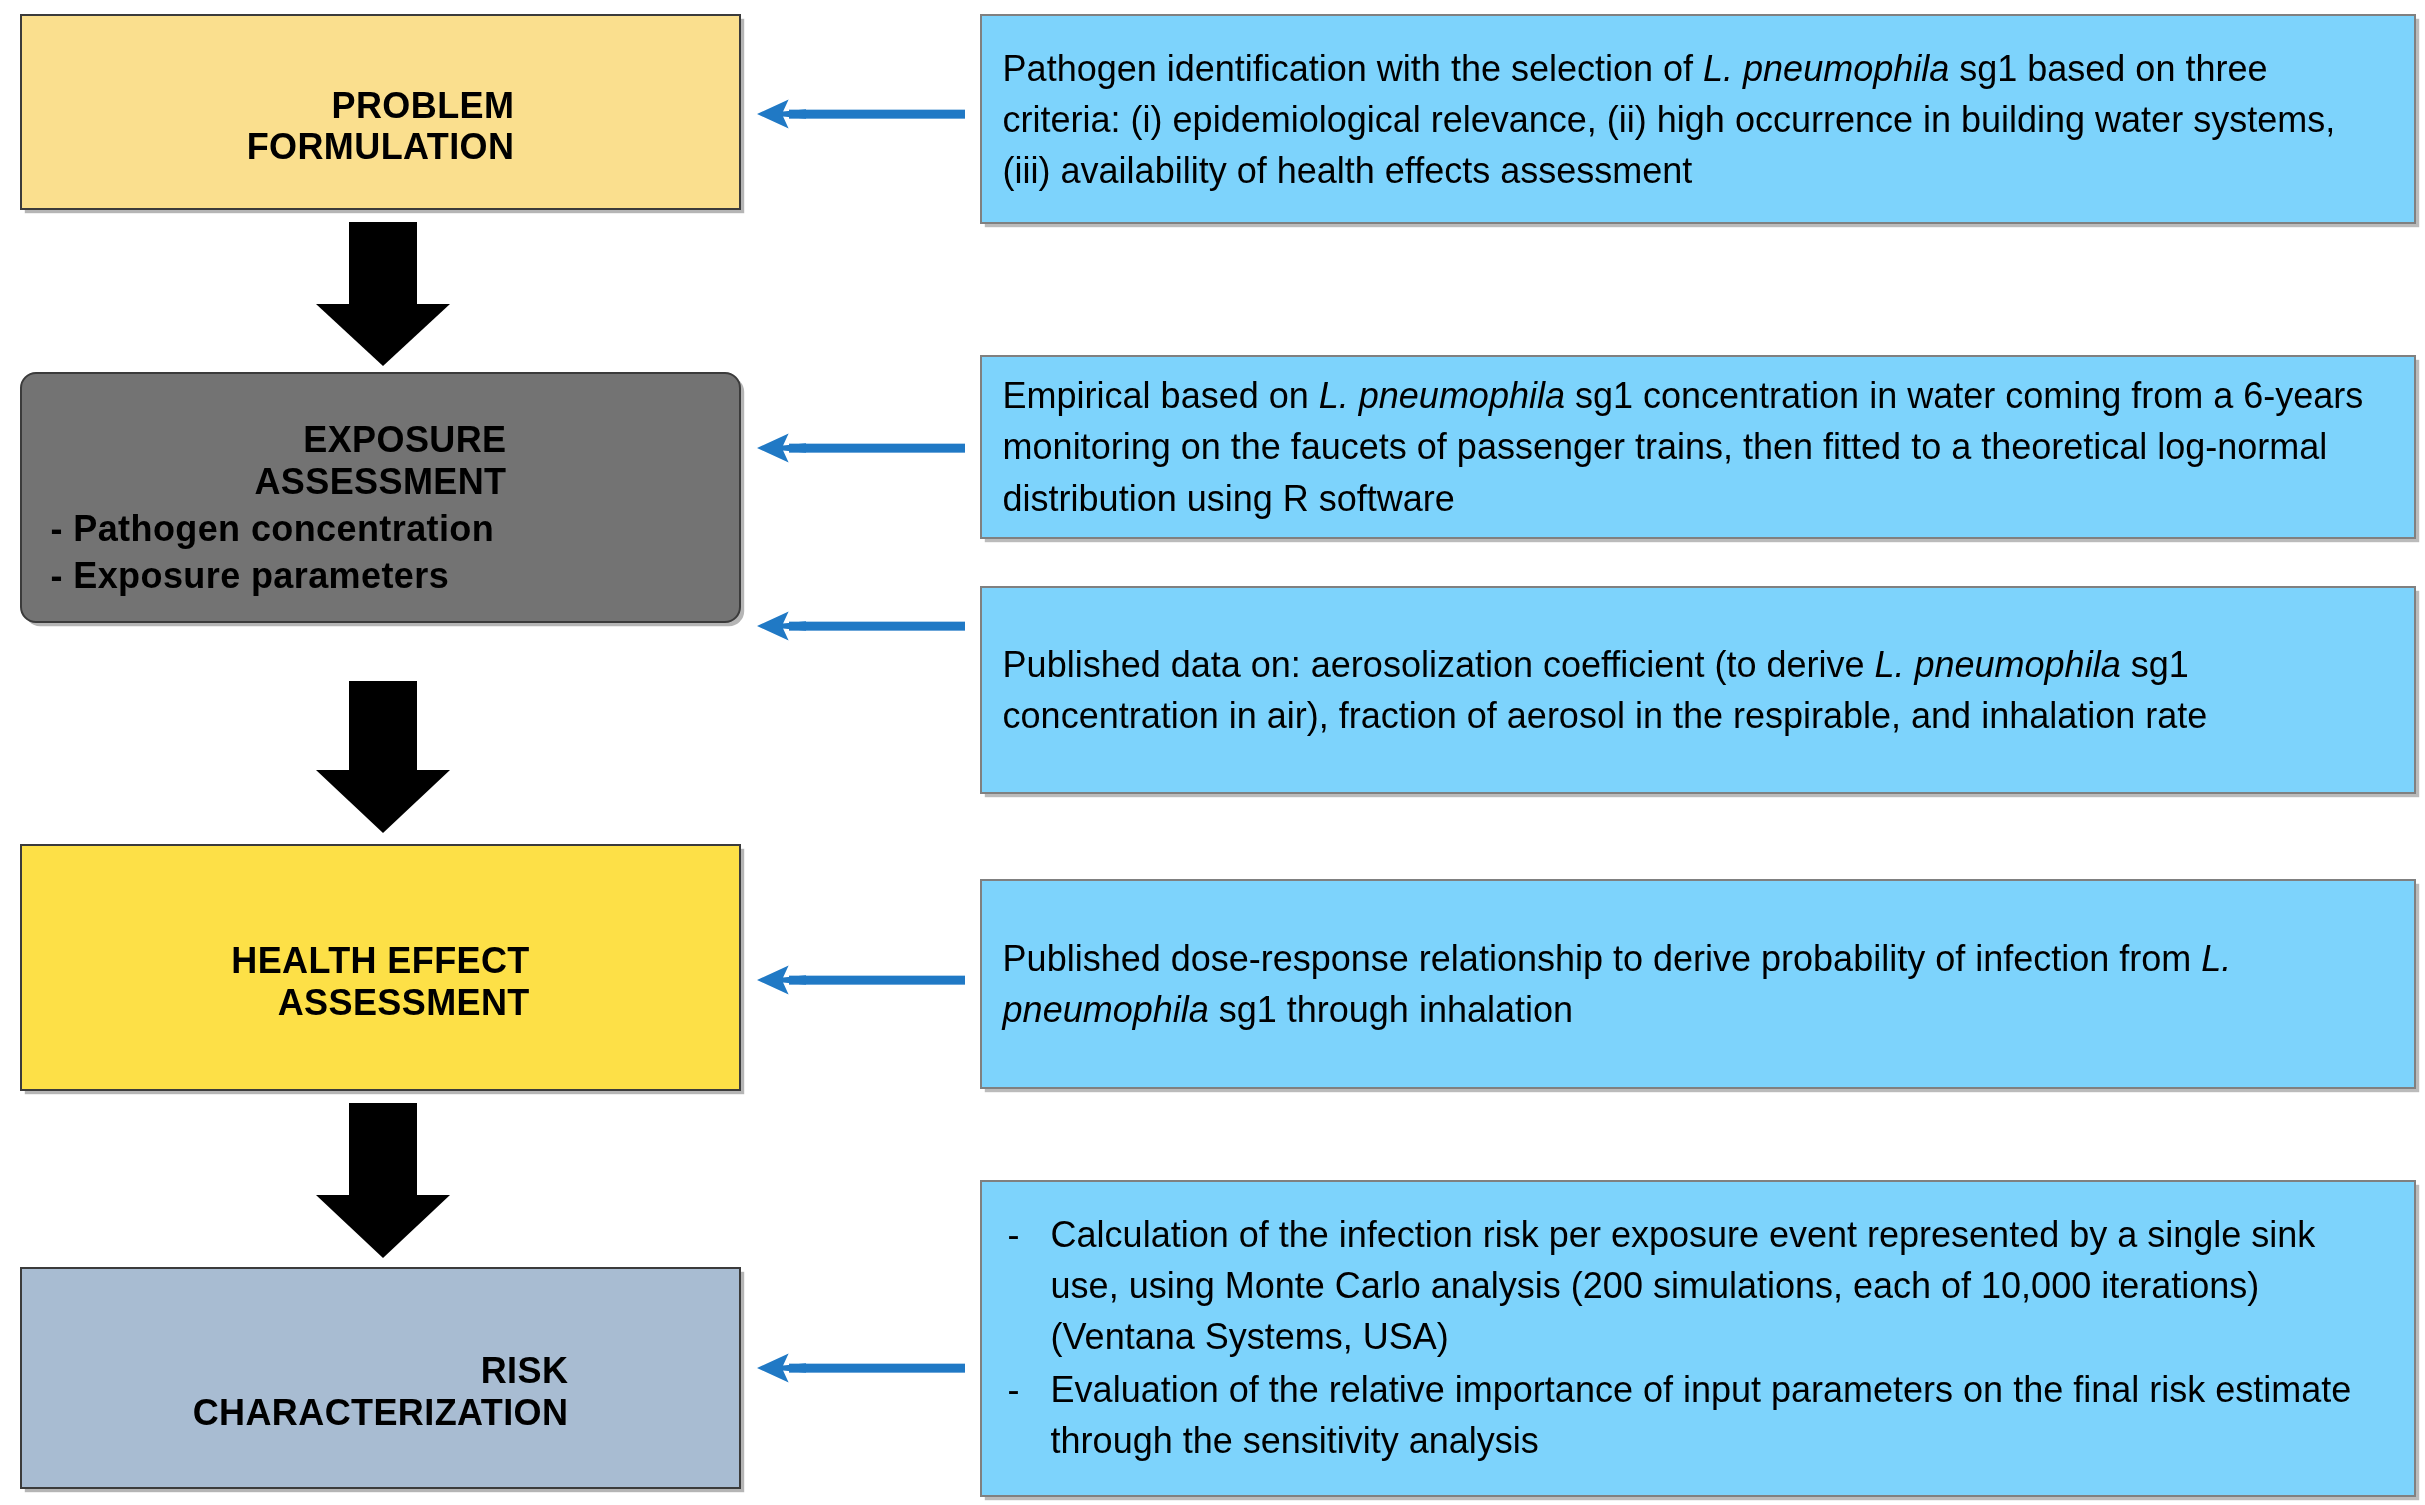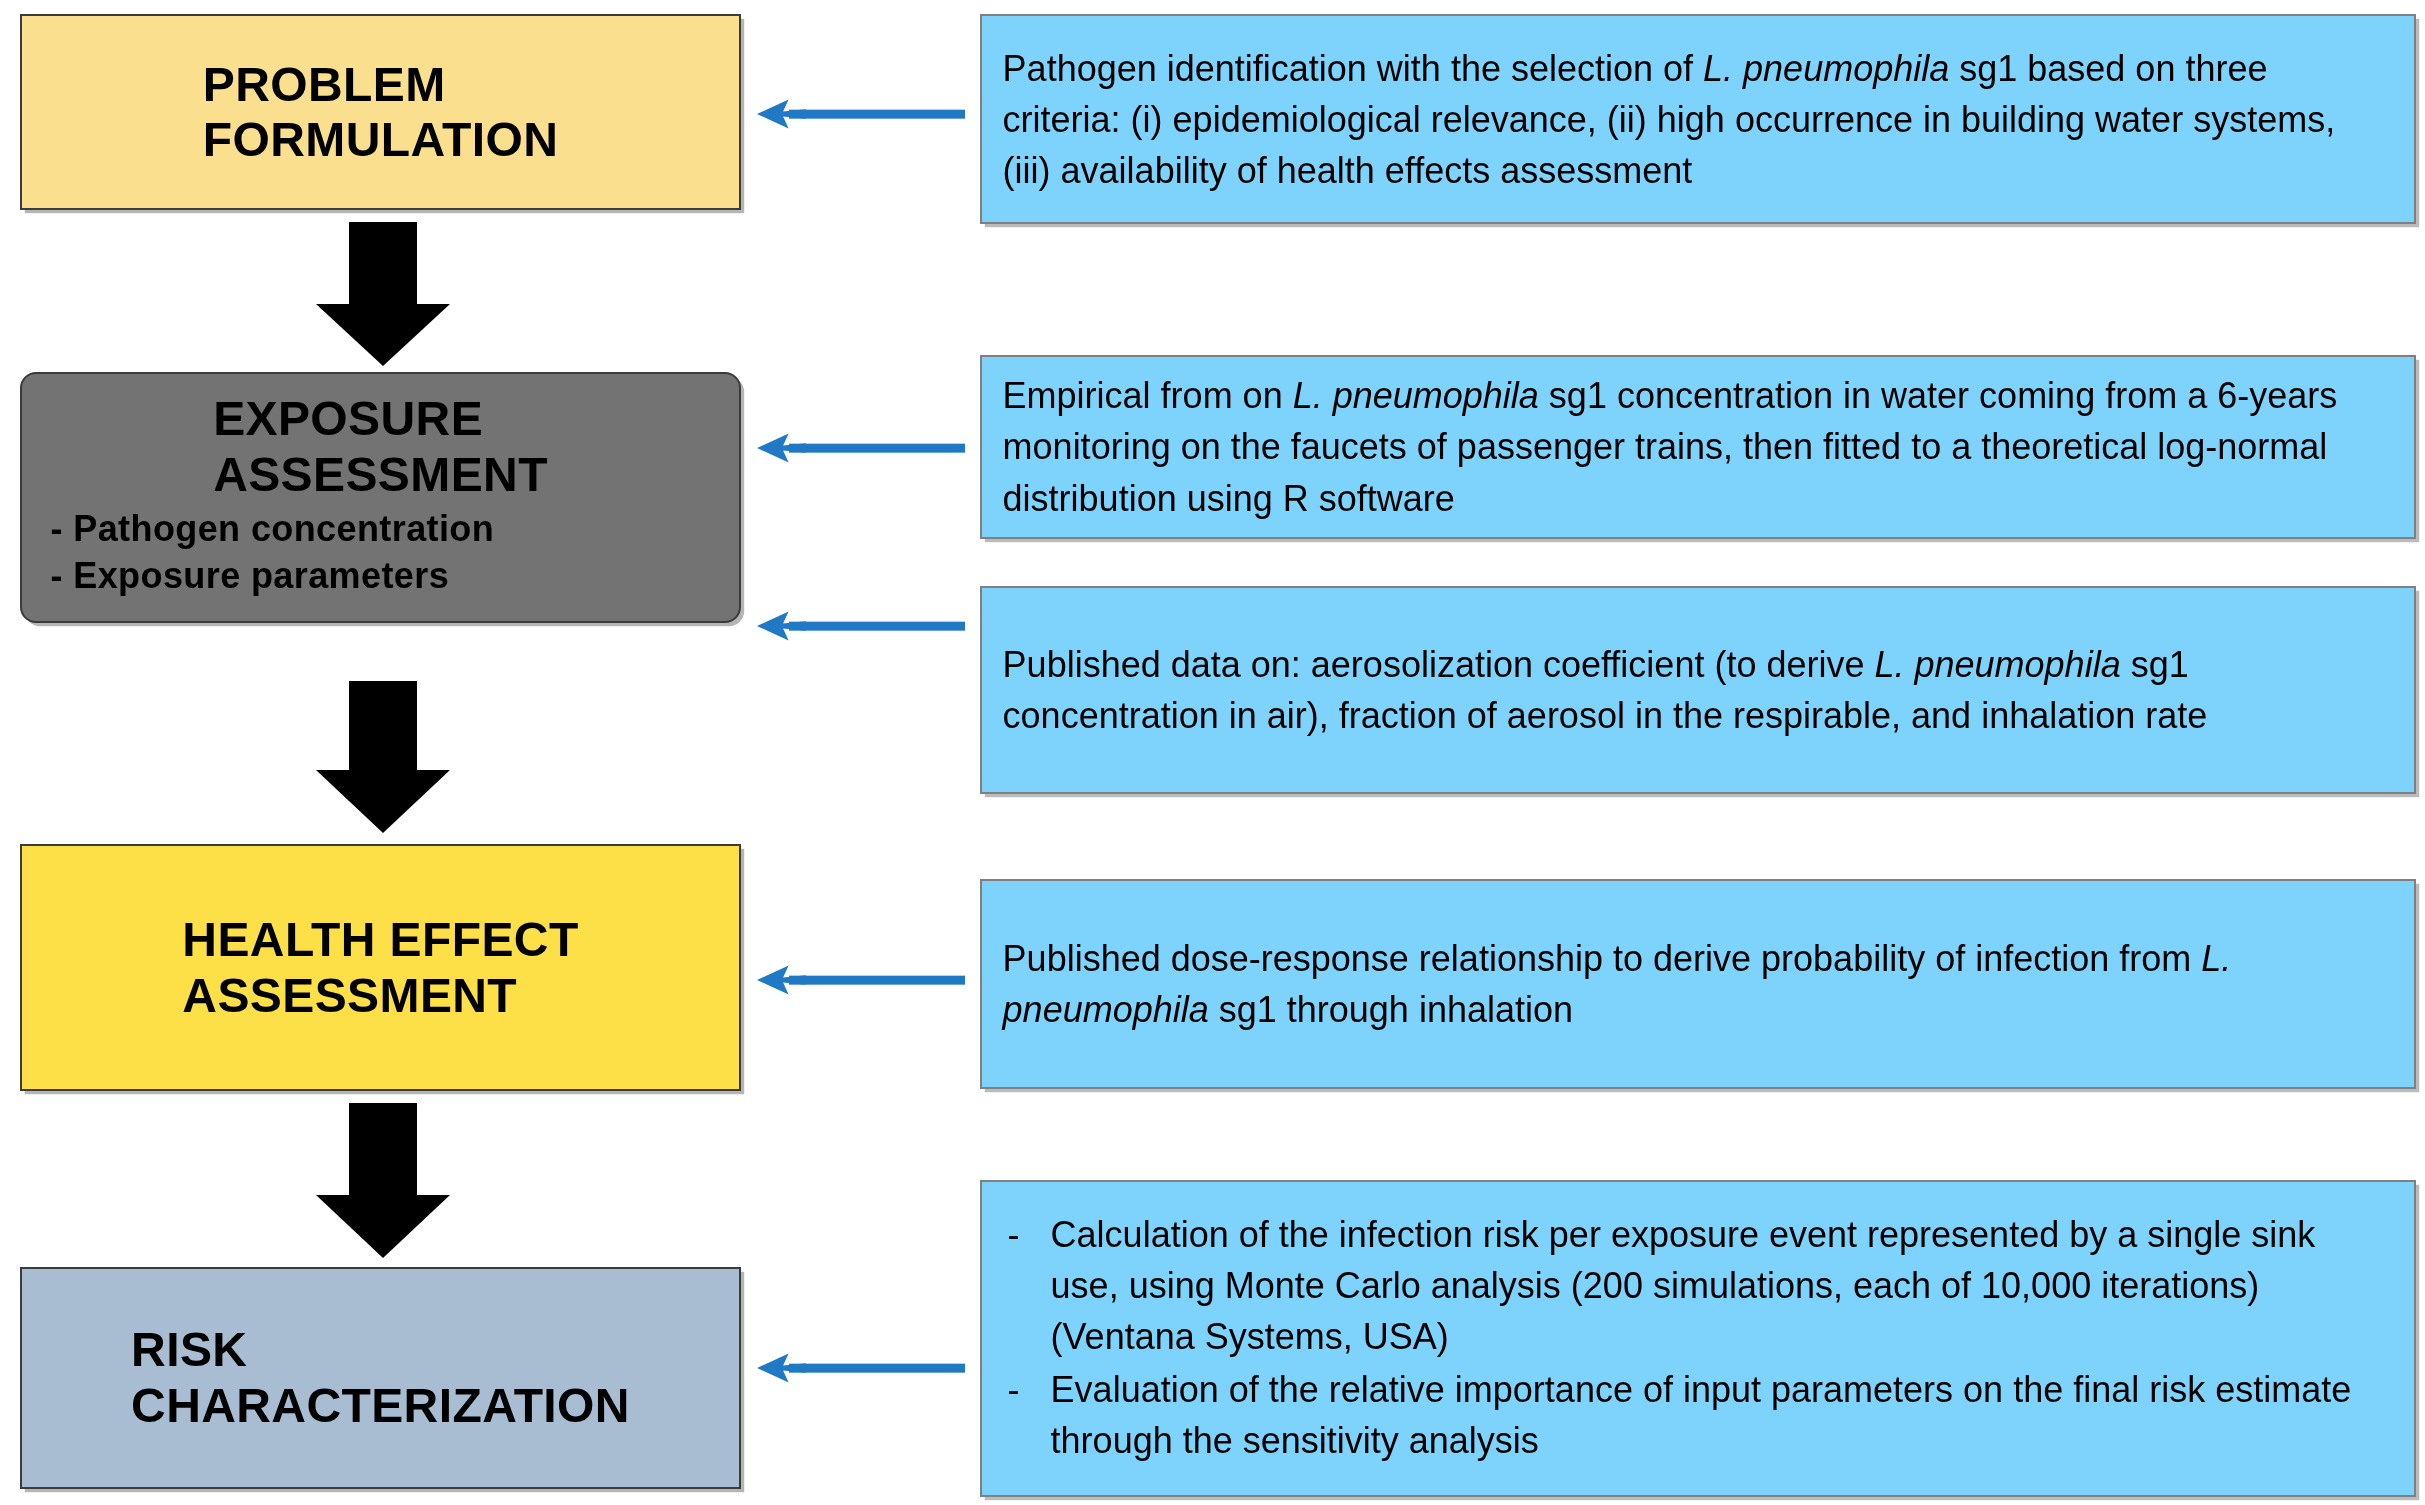--- a/index.html
+++ b/index.html
@@ -16,25 +16,26 @@
     box-sizing:border-box;
     border:2.4px solid #3b3b3b;
     display:flex;flex-direction:column;
     align-items:center;justify-content:center;
     color:#000;
     font-weight:bold;
     letter-spacing:0.4px;
     box-shadow:4px 4px 0 -0.8px rgba(120,120,120,.55);
   }
   .stage-title{
-    text-align:left;
+    text-align:right;
     line-height:1.16;
-    font-size:48px;
+    font-size:36px;
     font-weight:bold;
     white-space:pre-line;
+    margin-top:28px;
   }
   .stage-bullets{
     width:100%;
     box-sizing:border-box;
     padding-left:28.5px;
     margin-top:3px;
     text-align:left;
   }
   .stage-bullet{
     font-size:36px;
@@ -199,21 +200,21 @@
         <path d="M0,20 L40,2 L33,17 L62,14 L62,26 L33,23 L40,38 Z" fill="#2079c5"></path>
       </svg>
     </div>
   </div>
 
   <div class="note-box" id="note-1">
     <div class="note-text"><span>Pathogen identification with the selection of </span><span class="it">L. pneumophila</span><span> sg1 based on three criteria: (i) epidemiological relevance, (ii) high occurrence in building water systems, (iii) availability of health effects assessment</span></div>
   </div>
 
   <div class="note-box" id="note-2">
-    <div class="note-text"><span>Empirical from on </span><span class="it">L. pneumophila</span><span> sg1 concentration in water coming from a 6-years monitoring on the faucets of passenger trains, then fitted to a theoretical log-normal distribution using R software</span></div>
+    <div class="note-text"><span>Empirical based on </span><span class="it">L. pneumophila</span><span> sg1 concentration in water coming from a 6-years monitoring on the faucets of passenger trains, then fitted to a theoretical log-normal distribution using R software</span></div>
   </div>
 
   <div class="note-box" id="note-3">
     <div class="note-text"><span>Published data on: aerosolization coefficient (to derive </span><span class="it">L. pneumophila</span><span> sg1 concentration in air), fraction of aerosol in the respirable, and inhalation rate</span></div>
   </div>
 
   <div class="note-box" id="note-4">
     <div class="note-text"><span>Published dose-response relationship to derive probability of infection from </span><span class="it">L. pneumophila</span><span> sg1 through inhalation</span></div>
   </div>
 

